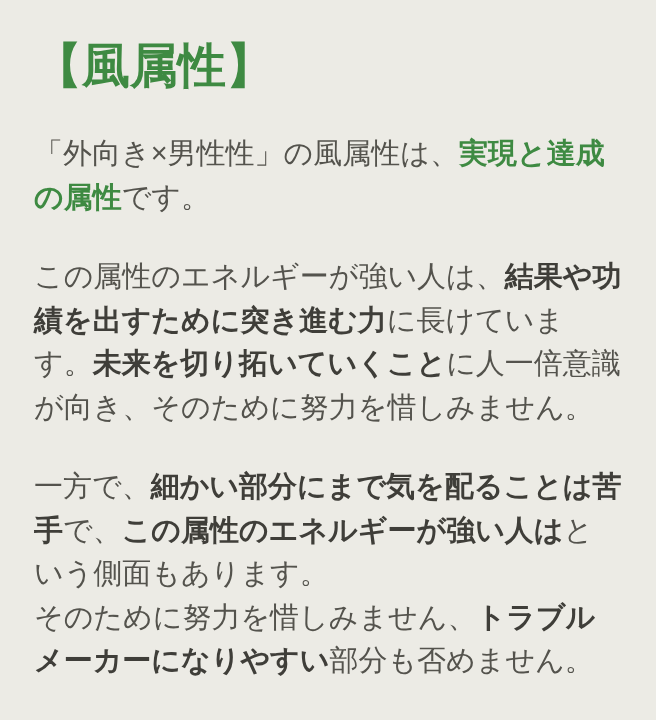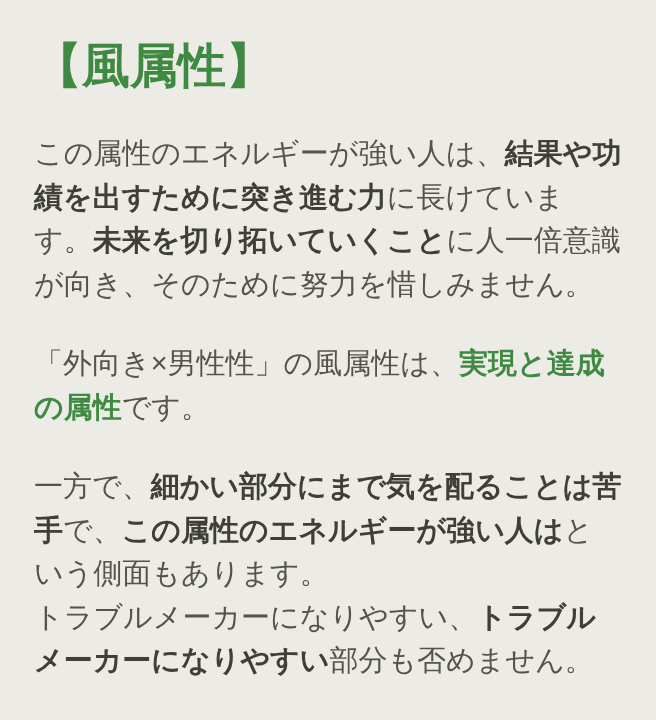--- a/index.html
+++ b/index.html
@@ -47,17 +47,17 @@
     font-weight: 700;
     color: var(--green);
   }
 </style>
 </head>
 <body>
 
 <div class="page">
   <h1 class="heading">【風属性】</h1>
   <div class="body-text" id="article-body">
+      <p><span>「外向き×男性性」の風属性は、</span><span class="seg-bold-green">実現と達成の属性</span><span>です。</span></p>
       <p><span>この属性のエネルギーが強い人は、</span><span class="seg-bold">結果や功績を出すために突き進む力</span><span>に長けています。</span><span class="seg-bold">未来を切り拓いていくこと</span><span>に人一倍意識が向き、そのために努力を惜しみません。</span></p>
-      <p><span>「外向き×男性性」の風属性は、</span><span class="seg-bold-green">実現と達成の属性</span><span>です。</span></p>
-      <p><span>一方で、</span><span class="seg-bold">細かい部分にまで気を配ることは苦手</span><span>で、</span><span class="seg-bold">この属性のエネルギーが強い人は</span><span>という側面もあります。</span><br><span>トラブルメーカーになりやすい、</span><span class="seg-bold">トラブルメーカーになりやすい</span><span>部分も否めません。</span></p>
+      <p><span>一方で、</span><span class="seg-bold">細かい部分にまで気を配ることは苦手</span><span>で、</span><span class="seg-bold">この属性のエネルギーが強い人は</span><span>という側面もあります。</span><br><span>そのために努力を惜しみません、</span><span class="seg-bold">トラブルメーカーになりやすい</span><span>部分も否めません。</span></p>
     </div>
 </div>
 
 </body></html>

